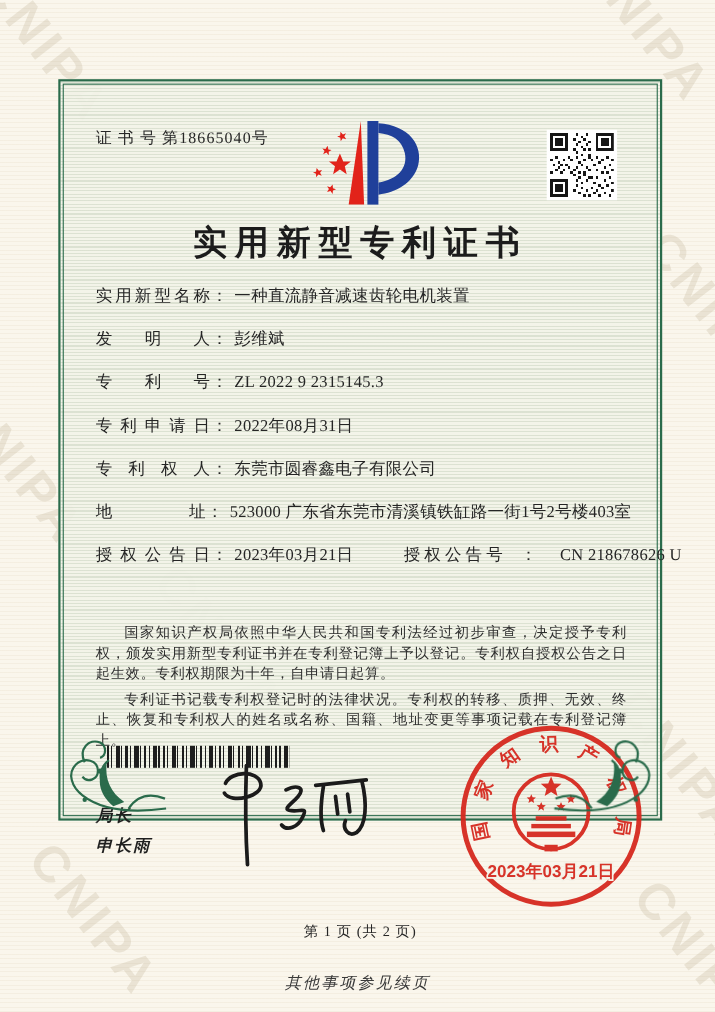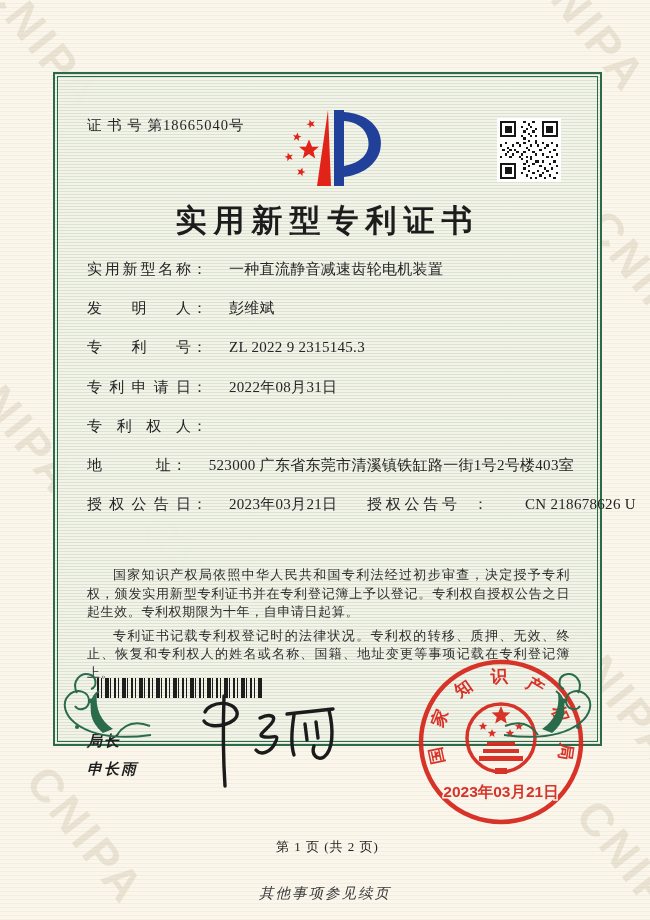--- a/index.html
+++ b/index.html
@@ -38,21 +38,21 @@
   .qr { position:absolute; left:442px; top:44px; width:64px; height:64px; background:#fff; padding:3px; }
   .title {
     position:absolute; left:0; right:0; top:126px; text-align:center;
     font-size:31px; font-weight:bold; letter-spacing:7px; color:#1c1c1c;
   }
   
   .fields { position:absolute; left:32px; right:26px; top:186px; font-size:15px; color:#252525; }
   .f-row { display:flex; align-items:baseline; height:23px; margin-bottom:16.2px; position:relative; white-space:nowrap; }
   .f-label { display:inline-block; width:104px; text-align:justify; text-align-last:justify; letter-spacing:0; }
   .f-colon { margin:0 2px 0 1px; }
-  .f-value { margin-left:20px; letter-spacing:0.3px; }
+  .f-value { margin-left:4px; letter-spacing:0.3px; }
   .pair2 { position:absolute; left:280px; top:0; display:flex; align-items:baseline;gap:15px; }
   .pair2 .f-label { width:90px; }
   
   .paras { position:absolute; left:32px; right:30px; top:458px; font-size:13px; line-height:18.5px;
            color:#2e2e2e; letter-spacing:0.6px; text-align:justify;margin-top:34px; }
   .paras p { text-indent:2em; margin-bottom:5px; }
   
   .barcode { position:absolute; left:42px; top:604px; width:166px; height:20px;
     background:repeating-linear-gradient(90deg,#1d1d1d 0 2px,rgba(0,0,0,0) 2px 4px,#1d1d1d 4px 5px,rgba(0,0,0,0) 5px 8px,#1d1d1d 8px 12px,rgba(0,0,0,0) 12px 13px,#1d1d1d 13px 14px,rgba(0,0,0,0) 14px 17px); }
   .director { position:absolute; left:32px; top:658px; font-family:"Liberation Sans","DejaVu Sans",sans-serif;
@@ -138,20 +138,21 @@
           <span class="f-value">ZL 2022 9 2315145.3</span>
         </div>
         <div class="f-row">
           <span class="f-label">专利申请日</span>
             <span class="f-colon">：</span>
           <span class="f-value">2022年08月31日</span>
         </div>
         <div class="f-row">
           <span class="f-label">专利权人</span>
             <span class="f-colon">：</span>
+          <span class="f-value">东莞市圆睿鑫电子有限公司</span>
         </div>
         <div class="f-row">
           <span class="f-label">地址</span>
             <span class="f-colon">：</span>
           <span class="f-value">523000 广东省东莞市清溪镇铁缸路一街1号2号楼403室</span>
         </div>
         <div class="f-row">
           <span class="f-label">授权公告日</span>
             <span class="f-colon">：</span>
           <span class="f-value">2023年03月21日</span>

